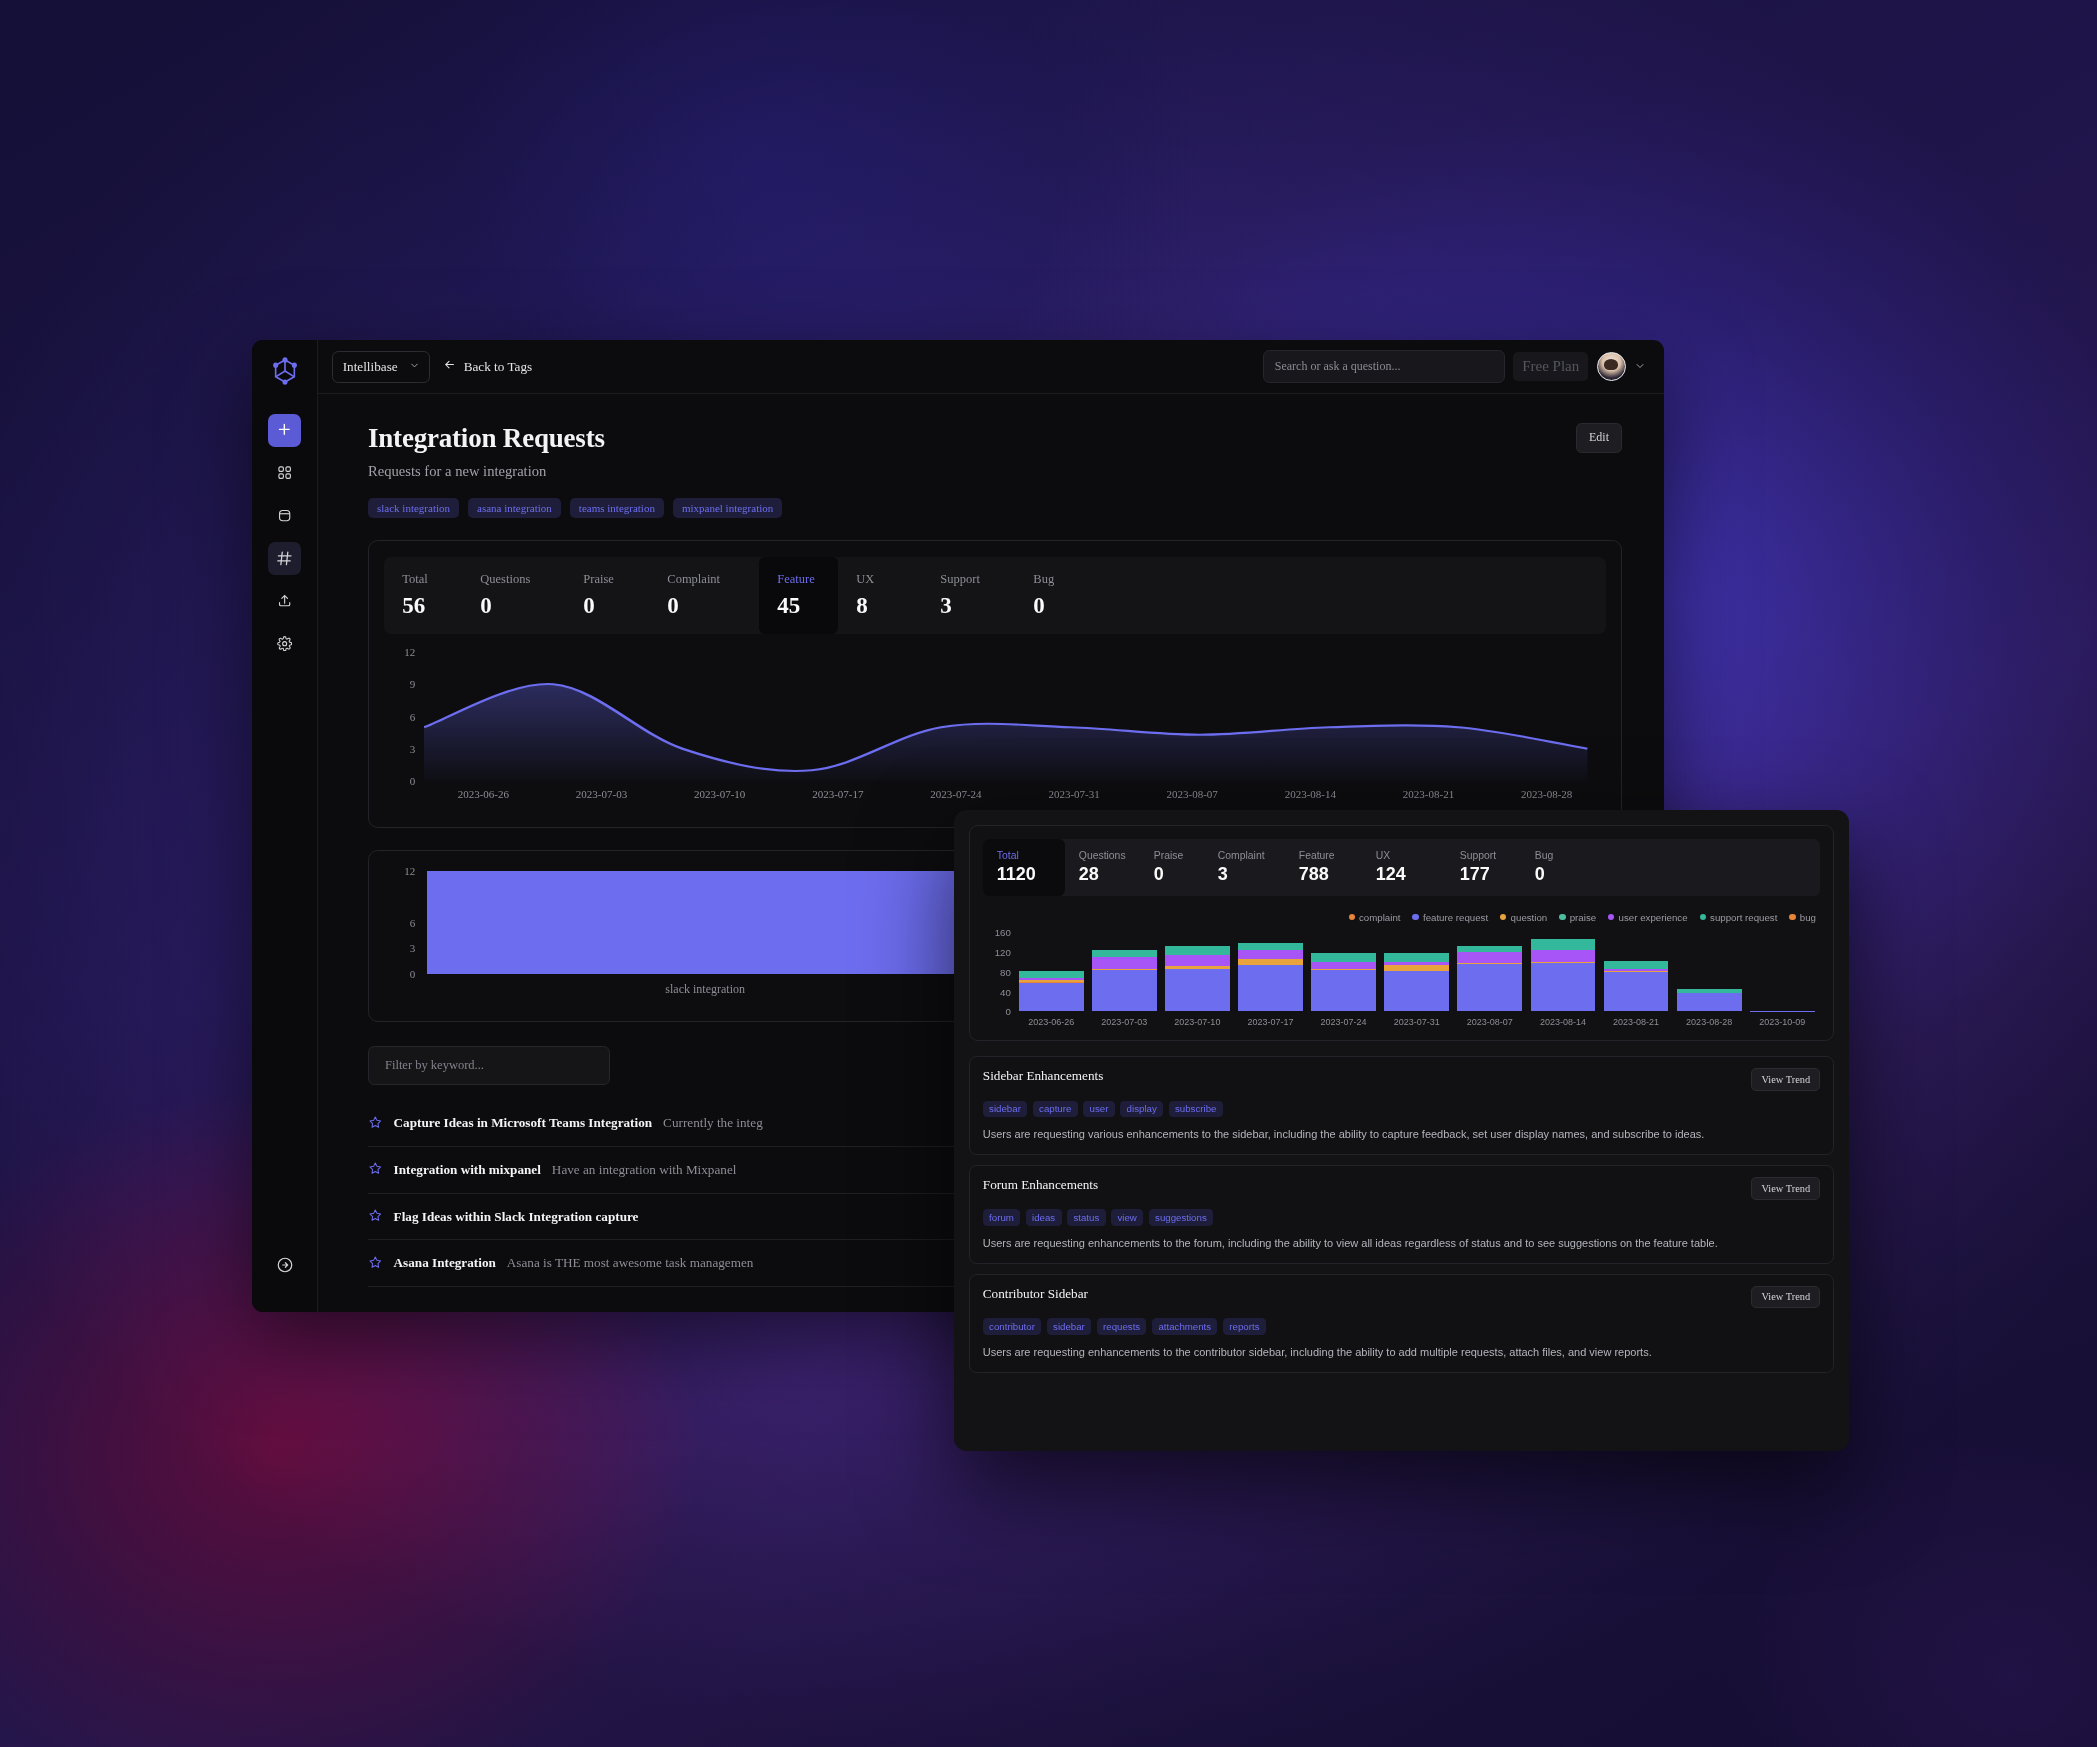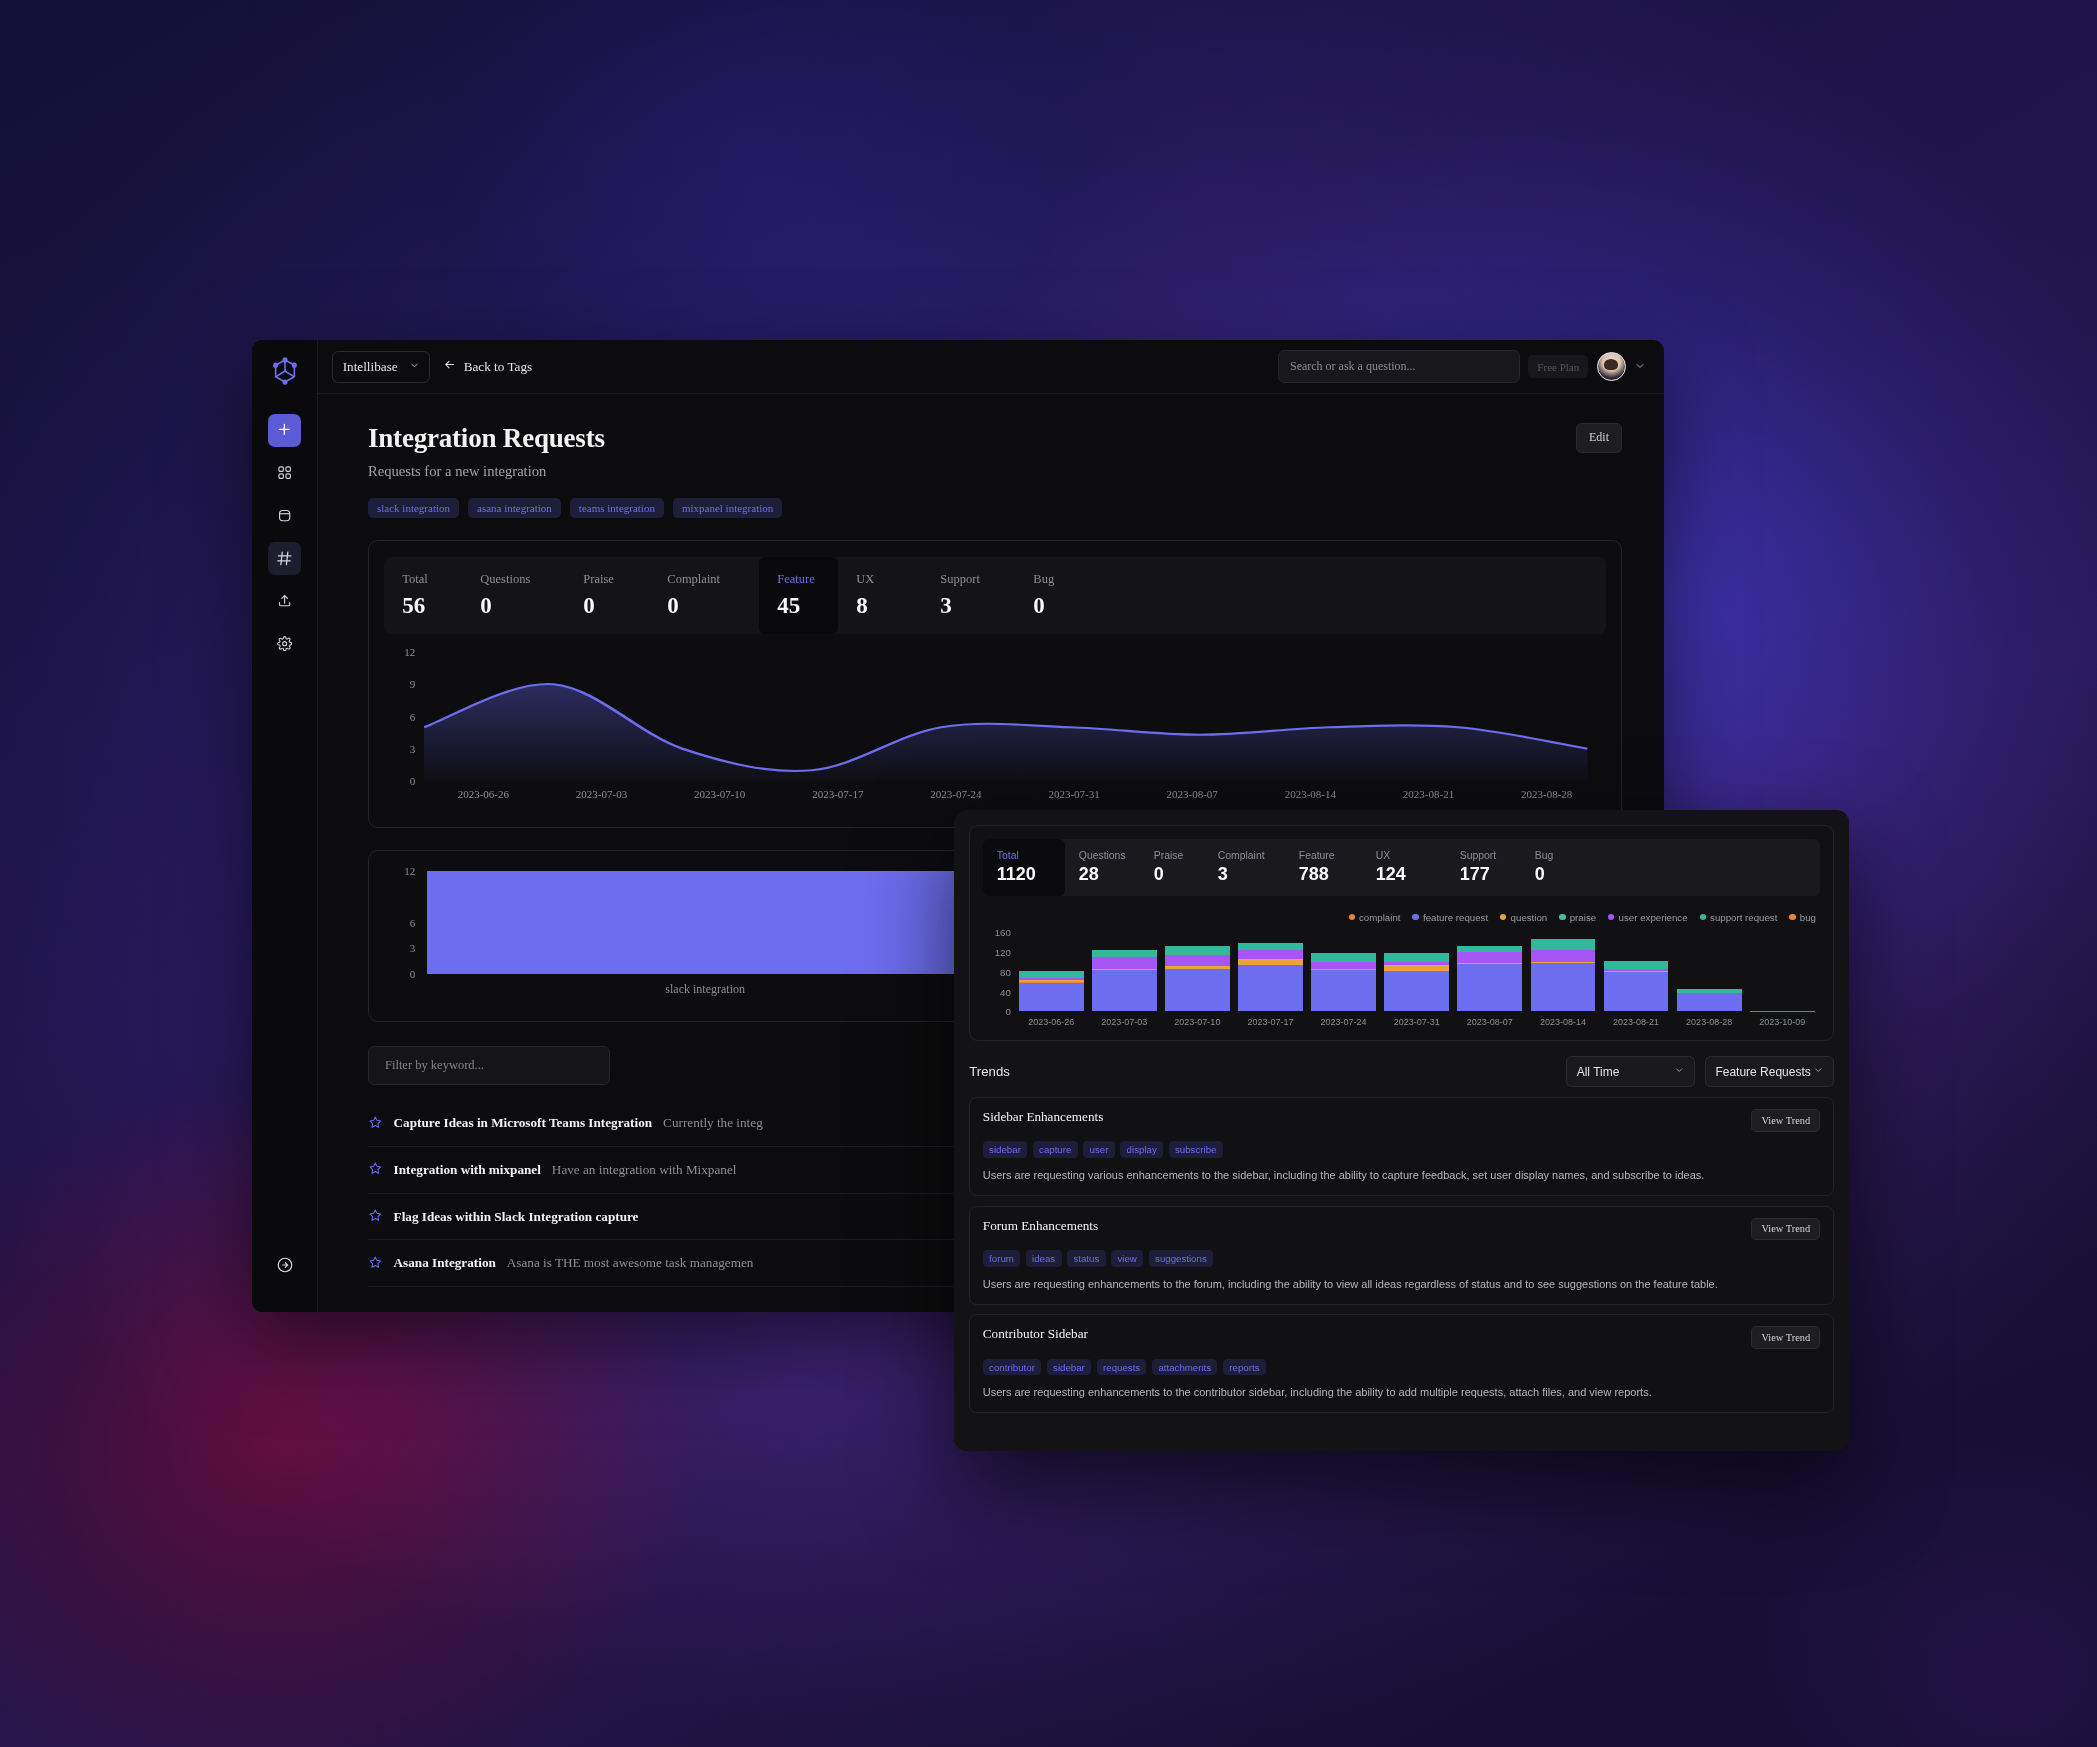--- a/index.html
+++ b/index.html
@@ -108,21 +108,21 @@
     display: flex; align-items: center;
     padding: 0 11px;
     font-size: 12px;
     color: #8a8a93;
     cursor: text;
   }
   .plan-badge {
     background: #18181c;
     border-radius: 4.9px;
     padding: 5.6px 9px;
-    font-size: 11px;
+    font-size: 15px;
     color: #55555e;
     cursor: pointer;
   }
   .avatar {
     width: 29px; height: 29px; border-radius: 50%;
     background: radial-gradient(circle at 50% 32%, #f0e2d6 0%, #d9bfa9 40%, #2d2535 72%, #1b1b2a 100%);
     border: 1.4px solid #efefef;
     cursor: pointer;
     position: relative; overflow: hidden;
   }
@@ -754,41 +754,20 @@
           <div class="ov-xtick">2023-07-31</div>
           <div class="ov-xtick">2023-08-07</div>
           <div class="ov-xtick">2023-08-14</div>
           <div class="ov-xtick">2023-08-21</div>
           <div class="ov-xtick">2023-08-28</div>
           <div class="ov-xtick">2023-10-09</div>
         </div>
     </div>
   </div>
 
-  <div class="trends-head">
-    <div class="trends-title">Trends</div>
-    <div class="trend-selects">
-      <div class="tsel">
-        <span>All Time</span>
-        <span class="chev">
-          <svg width="10.4" height="10.4" viewBox="0 0 24 24" stroke="currentColor" stroke-width="2" fill="none" stroke-linecap="round">
-              <path d="M6 9l6 6 6-6"></path>
-            </svg>
-        </span>
-      </div>
-      <div class="tsel">
-        <span>Feature Requests</span>
-        <span class="chev">
-          <svg width="10.4" height="10.4" viewBox="0 0 24 24" stroke="currentColor" stroke-width="2" fill="none" stroke-linecap="round">
-              <path d="M6 9l6 6 6-6"></path>
-            </svg>
-        </span>
-      </div>
-    </div>
-  </div>
 
   <div id="trend-cards">
       <div class="trend-card">
         <div class="trend-top">
           <div class="trend-name">Sidebar Enhancements</div>
           <div class="view-trend-btn">View Trend</div>
         </div>
         <div class="trend-tags">
           <span class="ttag">sidebar</span>
           <span class="ttag">capture</span>

